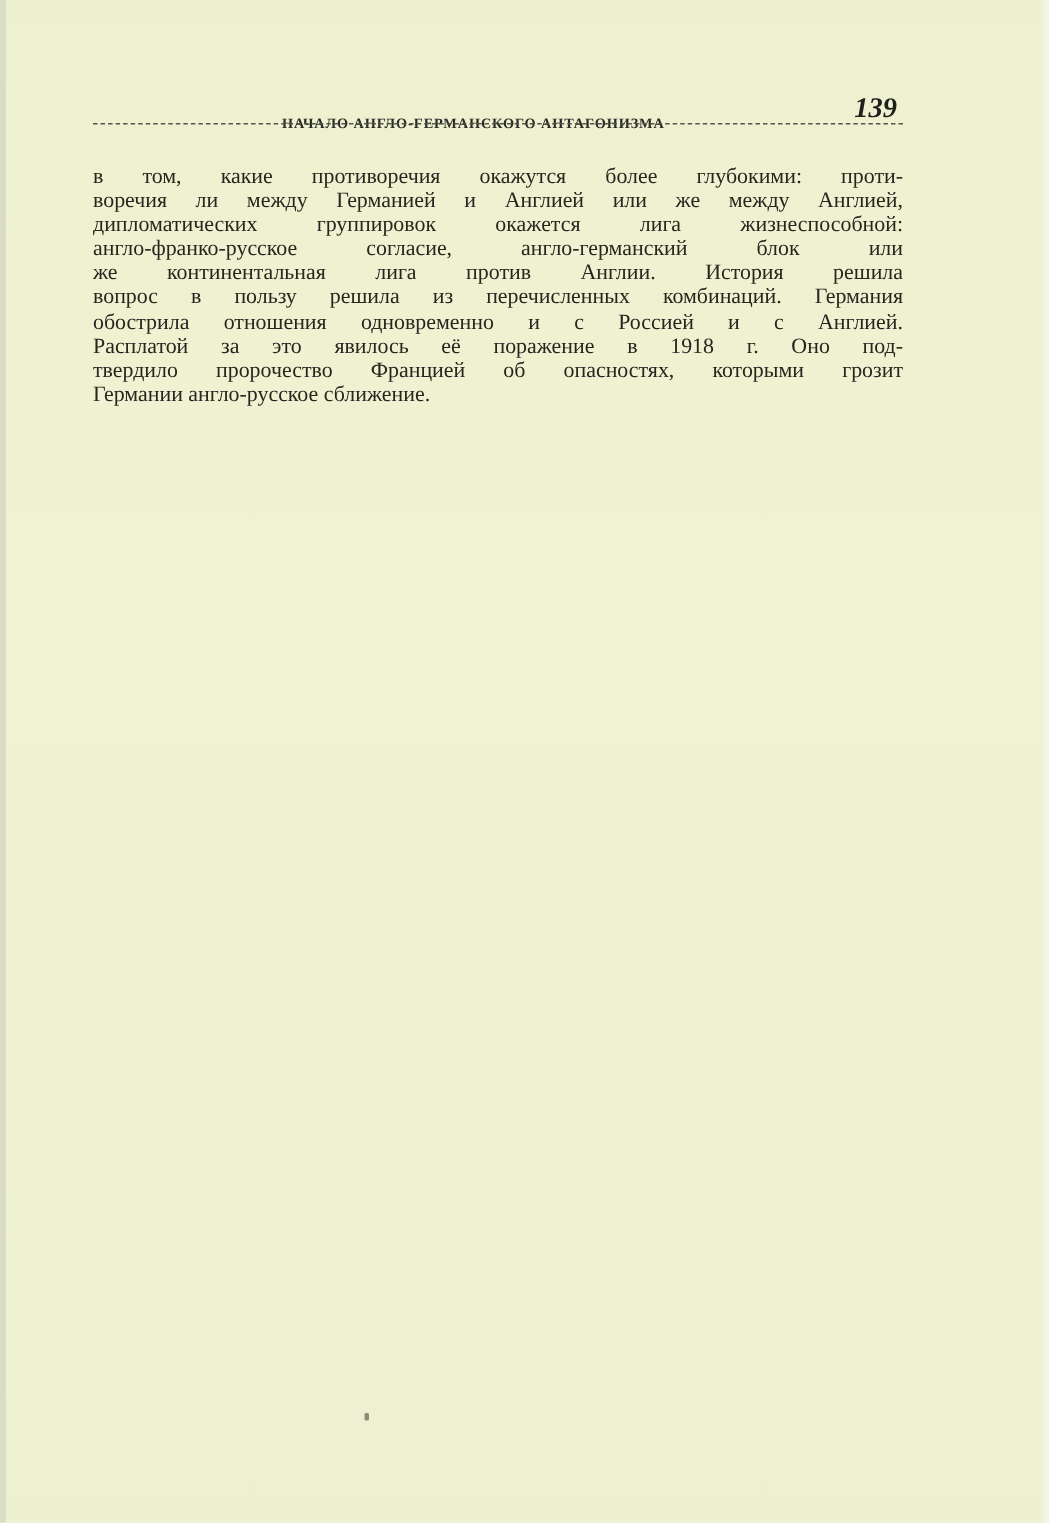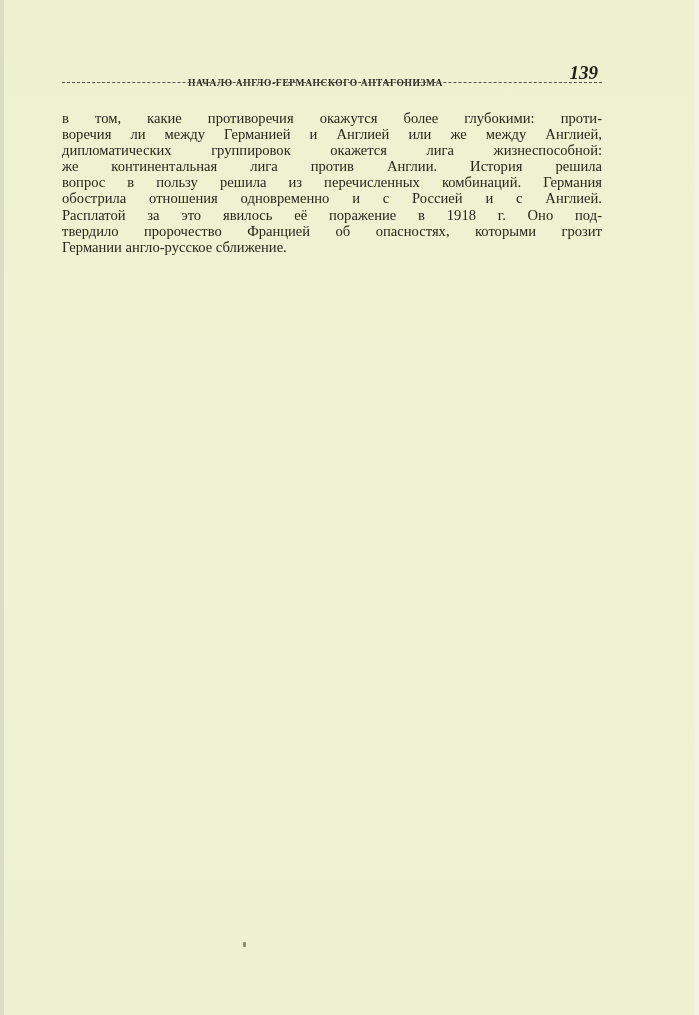--- a/index.html
+++ b/index.html
@@ -64,20 +64,21 @@
   <div class="running-head">
     <span class="running-title">НАЧАЛО АНГЛО-ГЕРМАНСКОГО АНТАГОНИЗМА</span>
     <span class="page-number">139</span>
   </div>
   <div class="rule"></div>
 
   <div class="body-text">
     <span class="line">в том, какие противоречия окажутся более глубокими: проти-</span>
     <span class="line">воречия ли между Германией и Англией или же между Англией,</span>
     <span class="line">дипломатических группировок окажется лига жизнеспособной:</span>
+    <span class="line">англо-франко-русское согласие, англо-германский блок или</span>
     <span class="line">же континентальная лига против Англии. История решила</span>
     <span class="line">вопрос в пользу решила из перечисленных комбинаций. Германия</span>
     <span class="line">обострила отношения одновременно и с Россией и с Англией.</span>
     <span class="line">Расплатой за это явилось её поражение в 1918 г. Оно под-</span>
     <span class="line">твердило пророчество Францией об опасностях, которыми грозит</span>
     <span class="line last">Германии англо-русское сближение.</span>
   </div>
 
   <div class="speck"></div>
 </div>

